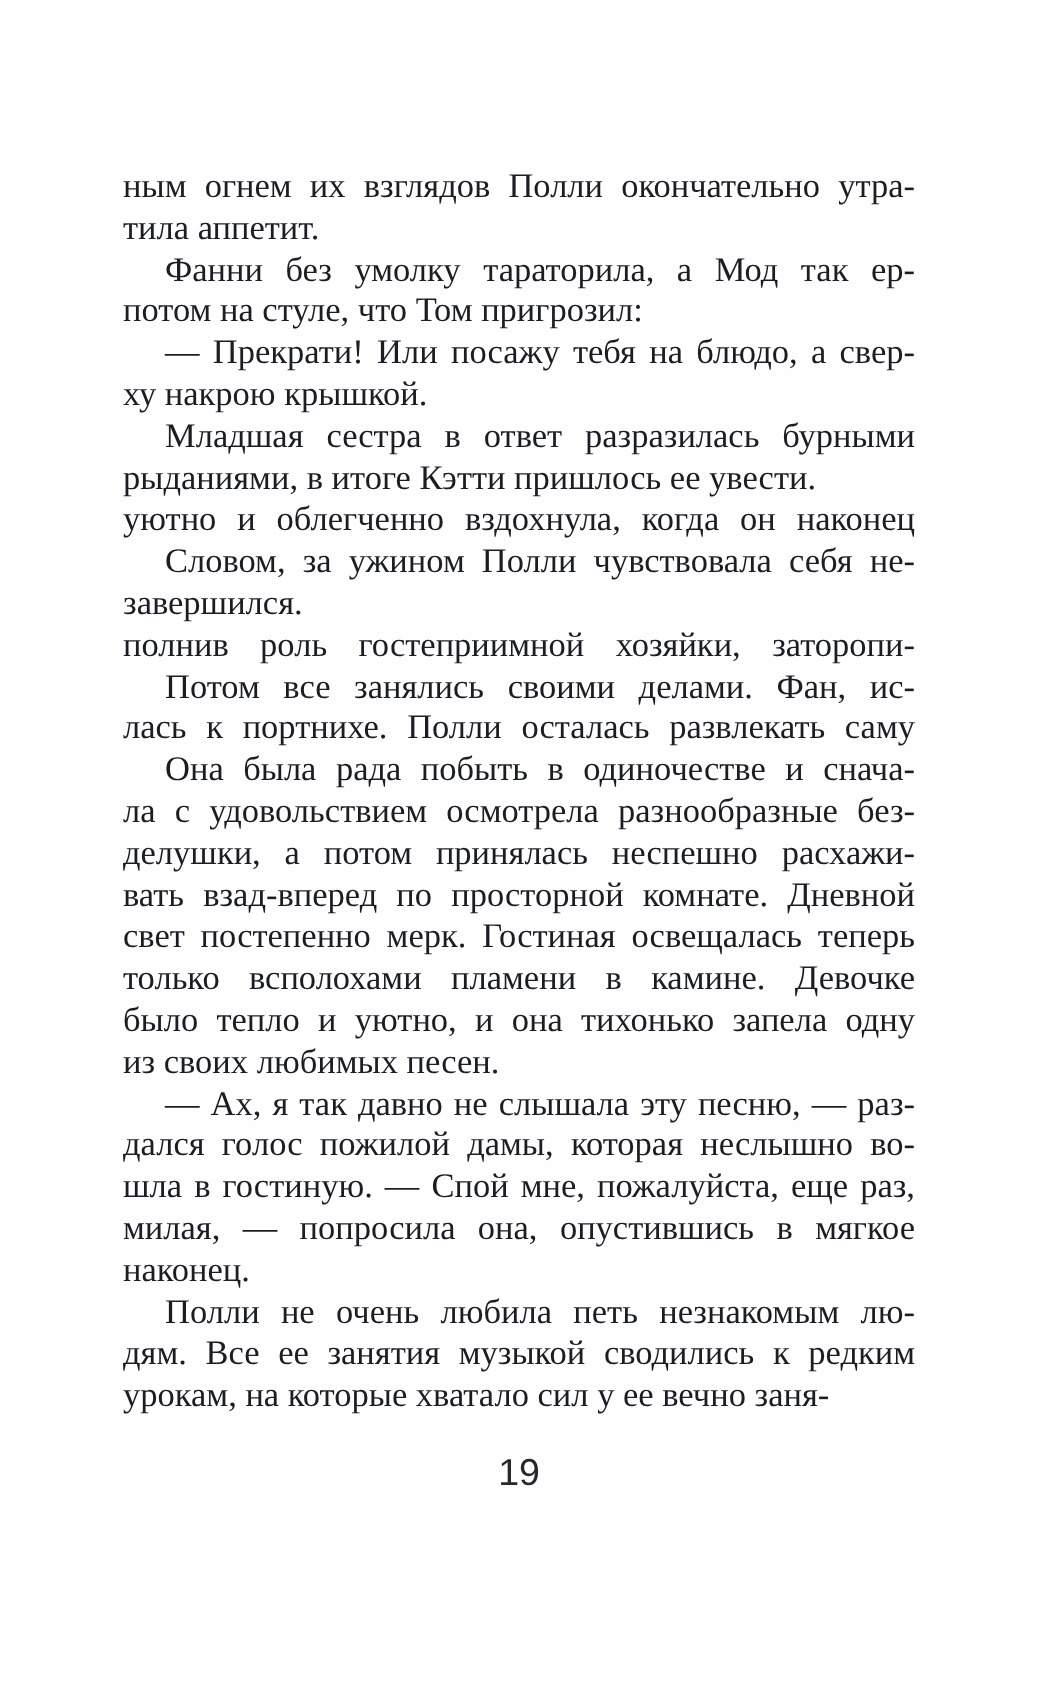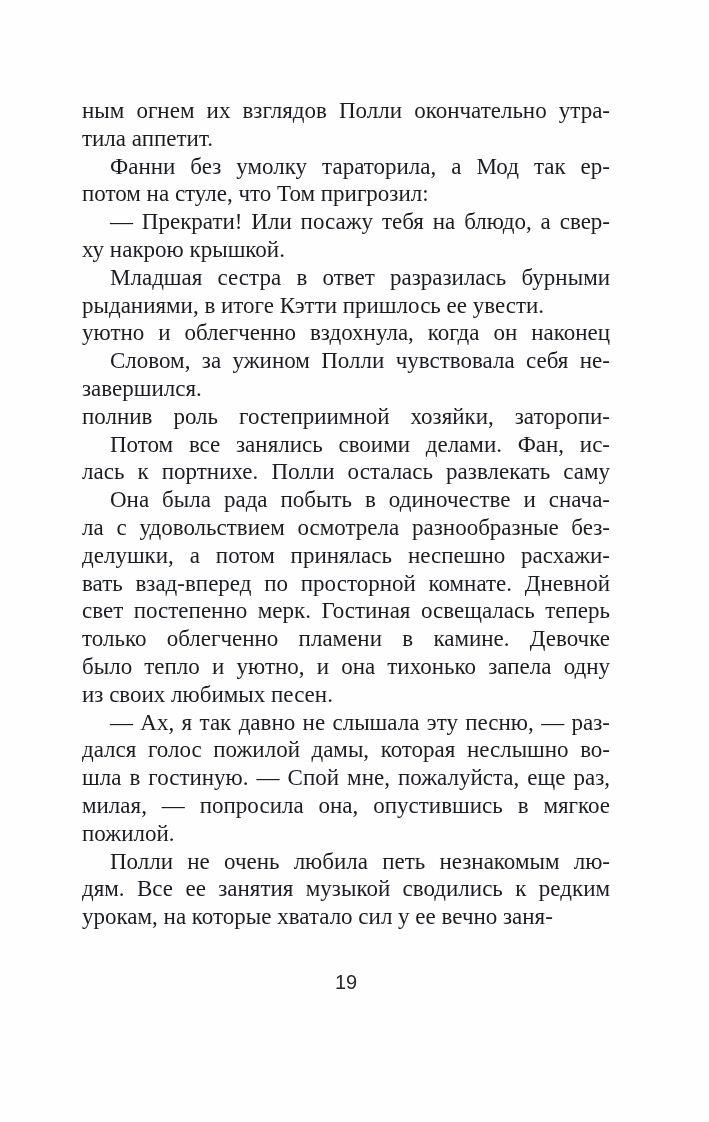--- a/index.html
+++ b/index.html
@@ -11,21 +11,21 @@
     position: relative;
     width: 709px;
     height: 1122px;
     background: #fefefe;
     overflow: hidden;
     font-family: "Liberation Serif", "DejaVu Serif", serif;
     color: #1b1d24;
   }
   .text-block {
     position: absolute;
-    top: 97px;
+    top: 110px;
     left: 82px;
     width: 528px;
   }
   .line {
     font-size: 23px;
     line-height: 27.8px;
     text-align: justify;
     text-align-last: justify;
     white-space: pre-wrap;
     color: #1b1d24;
@@ -36,21 +36,21 @@
   .line.indent {
     text-indent: 28px;
   }
   .folio {
     position: absolute;
     top: 972px;
     left: 82px;
     width: 528px;
     text-align: center;
     font-family: "Liberation Sans", "DejaVu Sans", sans-serif;
-    font-size: 20px;
+    font-size: 25px;
     line-height: 20px;
     color: #26282e;
   }
 </style>
 </head>
 <body>
 
 <div class="page">
   <div class="text-block" id="text-block">
       <div class="line">ным огнем их взглядов Полли окончательно утра-</div>
@@ -65,26 +65,26 @@
       <div class="line indent">Словом, за ужином Полли чувствовала себя не-</div>
       <div class="line last">завершился.</div>
       <div class="line">полнив роль гостеприимной хозяйки, заторопи-</div>
       <div class="line indent">Потом все занялись своими делами. Фан, ис-</div>
       <div class="line">лась к портнихе. Полли осталась развлекать саму</div>
       <div class="line indent">Она была рада побыть в одиночестве и снача-</div>
       <div class="line">ла с удовольствием осмотрела разнообразные без-</div>
       <div class="line">делушки, а потом принялась неспешно расхажи-</div>
       <div class="line">вать взад-вперед по просторной комнате. Дневной</div>
       <div class="line">свет постепенно мерк. Гостиная освещалась теперь</div>
-      <div class="line">только облегченно пламени в камине. Девочке</div>
+      <div class="line">только всполохами пламени в камине. Девочке</div>
       <div class="line">было тепло и уютно, и она тихонько запела одну</div>
       <div class="line last">из своих любимых песен.</div>
       <div class="line indent">— Ах, я так давно не слышала эту песню, — раз-</div>
       <div class="line">дался голос пожилой дамы, которая неслышно во-</div>
       <div class="line">шла в гостиную. — Спой мне, пожалуйста, еще раз,</div>
       <div class="line">милая, — попросила она, опустившись в мягкое</div>
-      <div class="line last">пожилой.</div>
+      <div class="line last">наконец.</div>
       <div class="line indent">Полли не очень любила петь незнакомым лю-</div>
       <div class="line">дям. Все ее занятия музыкой сводились к редким</div>
       <div class="line last">урокам, на которые хватало сил у ее вечно заня-</div>
     </div>
   <div class="folio">19</div>
 </div>
 
 </body></html>

